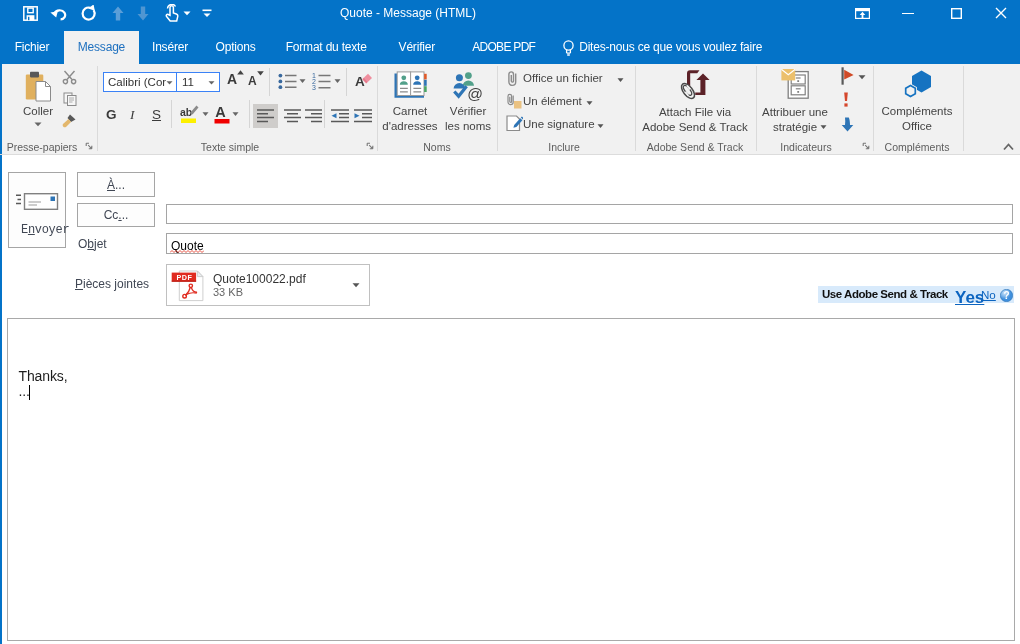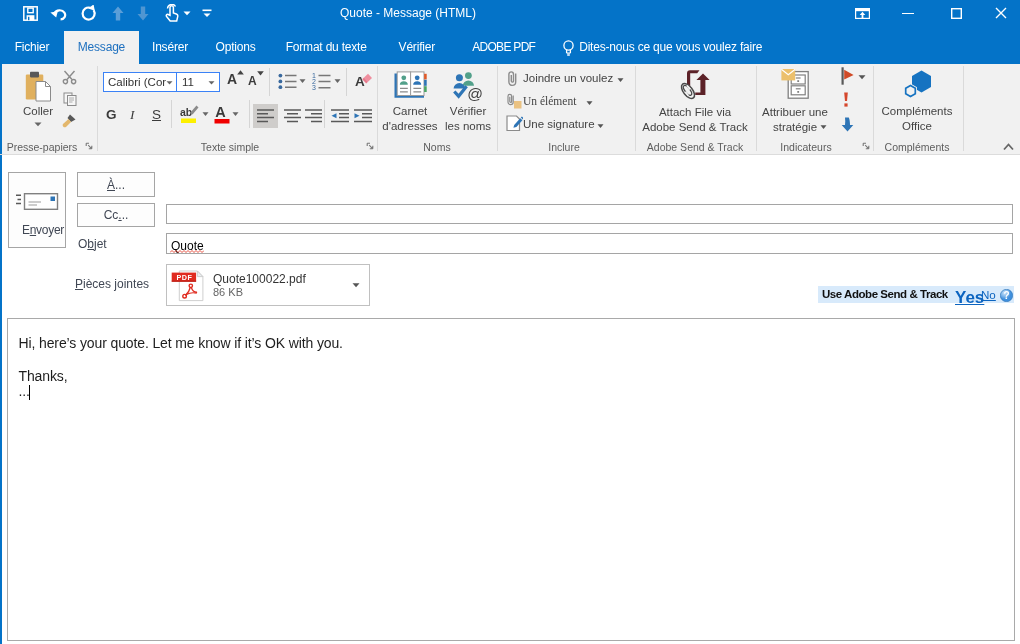--- a/index.html
+++ b/index.html
@@ -266,29 +266,29 @@
     <path d="M2.3 20.5 L6.6 25.2 L14.6 15.2" fill="none" stroke="#2e75b6" stroke-width="3.2"></path>
     <text x="15.2" y="28.2" font-size="15.5" fill="#3f3f3f" font-family="Liberation Sans">@</text>
   </svg>
   <div class="btxt abs" style="left:438px; top:105px; width:60px;">Vérifier</div>
   <div class="btxt abs" style="left:438px; top:119.5px; width:60px;">les noms</div>
   <div class="glabel" style="left:407px; top:141px; width:60px;">Noms</div>
 
   <svg class="abs" style="left:507px; top:70px;" width="11" height="17" viewBox="0 0 11 17">
     <path d="M8.7 3.5 V12 a3.4 3.4 0 0 1 -6.8 0 V4.2 a2.3 2.3 0 0 1 4.6 0 V11 a1.1 1.1 0 0 1 -2.2 0 V5" fill="none" stroke="#8b8b8b" stroke-width="1.4"></path>
   </svg>
-  <div class="btxt abs" style="left:523px; top:72px; text-align:left;">Joindre un voulez</div>
+  <div class="btxt abs" style="left:523px; top:72px; text-align:left;">Office un fichier</div>
   <svg class="abs" style="left:617px; top:78px;" width="7" height="5" viewBox="0 0 7 5">
       <path d="M0.5 0.3 L3.5 4 L6.5 0.3 Z" fill="#555"></path>
     </svg>
   <svg class="abs" style="left:506px; top:93px;" width="16" height="16" viewBox="0 0 16 16">
     <rect x="8" y="8" width="7.5" height="7.5" fill="#eac282"></rect>
     <path d="M7.2 2.6 V9 a2.6 2.6 0 0 1 -5.2 0 V3.2 a1.8 1.8 0 0 1 3.6 0 V8.4 a0.9 0.9 0 0 1 -1.8 0 V3.8" fill="none" stroke="#8b8b8b" stroke-width="1.2"></path>
   </svg>
-  <div class="btxt abs" style="left:523px; top:95px; text-align:left;font-family:Liberation Serif, serif;">Un élément</div>
+  <div class="btxt abs" style="left:523px; top:95px; text-align:left;">Un élément</div>
   <svg class="abs" style="left:586px; top:101px;" width="7" height="5" viewBox="0 0 7 5">
       <path d="M0.5 0.3 L3.5 4 L6.5 0.3 Z" fill="#555"></path>
     </svg>
   <svg class="abs" style="left:506px; top:115px;" width="17" height="17" viewBox="0 0 17 17">
     <path d="M1 1 H10.5 L13.5 4 V15.5 H1 Z" fill="#fff" stroke="#8b8b8b" stroke-width="1.2"></path>
     <path d="M8.2 10 L14.2 3.2 L16.4 5.2 L10.4 12 L7.4 12.8 Z" fill="#2e75b6"></path>
     <path d="M14.8 2.6 L15.9 1.4 L18 3.3 L16.9 4.5 Z" fill="#2e75b6"></path>
   </svg>
   <div class="btxt abs" style="left:523px; top:118px; text-align:left;">Une signature</div>
   <svg class="abs" style="left:597px; top:124px;" width="7" height="5" viewBox="0 0 7 5">
@@ -360,21 +360,21 @@
     <path d="M1 7.5 L5.5 2.5 L10 7.5" fill="none" stroke="#666" stroke-width="1.8"></path>
   </svg>
 
   <div class="hbtn" id="envoyer" style="left:8px; top:172px; width:58px; height:76px;">
     <svg style="position:absolute; left:6px; top:20px;" width="44" height="17" viewBox="0 0 44 17">
       <path d="M1 2.2 H6 M2.5 6.4 H6 M1 10.6 H6" stroke="#595959" stroke-width="1.5"></path>
       <rect x="9.5" y="0.7" width="33" height="15.6" fill="#fff" stroke="#808080" stroke-width="1.4"></rect>
       <rect x="35.5" y="3.5" width="4.5" height="4.5" fill="#2e75b6"></rect>
       <path d="M13.5 9 H26 M13.5 12 H22" stroke="#9b9b9b" stroke-width="1.2"></path>
     </svg>
-    <div style="position:absolute; left:12px; right:0; bottom:10px; letter-spacing:-0.3px;">E<u>n</u>voyer</div>
+    <div style="position:absolute; left:12px; right:0; bottom:10px; letter-spacing:-0.3px;font-family:Liberation Mono, monospace;">E<u>n</u>voyer</div>
   </div>
   <div class="hbtn" style="left:77px; top:172px; width:78px; height:25px; line-height:24px;"><u>À</u>...</div>
   <div class="hbtn" style="left:77px; top:203px; width:78px; height:24px; line-height:23px;">Cc<u>.</u>..</div>
   <div class="hlabel" style="left:78px; top:237px;">O<u>b</u>jet</div>
   <div class="hlabel" style="left:75px; top:277px;"><u>P</u>ièces jointes</div>
 
   <div class="hfield" style="top:204px; height:20px;"></div>
   <div class="hfield" style="top:233px; height:21px;">
     <span style="position:absolute; left:4px; top:5px; font-size:12px; color:#000;">Quote</span>
     <svg style="position:absolute; left:3px; top:16px;" width="34" height="3" viewBox="0 0 34 3">
@@ -391,21 +391,21 @@
       <text x="5.4" y="9.8" font-size="7.2" font-weight="bold" fill="#fff" font-family="Liberation Sans" letter-spacing="0.6">PDF</text>
       <g stroke="#e02b20" fill="none" stroke-width="1.4">
         <circle cx="19.8" cy="15.8" r="1.7"></circle>
         <path d="M19.3 17.4 C18.6 20.5 16.8 23.3 14.4 25.5"></path>
         <circle cx="13.6" cy="26.2" r="1.8"></circle>
         <path d="M20.3 17.4 C21.4 20.8 23.6 22.5 26.1 22.2"></path>
         <path d="M15.5 24.4 C18.5 22.8 22.5 22.4 25.8 23.2" stroke-width="1.2"></path>
       </g>
     </svg>
     <div style="position:absolute; left:46px; top:7px; font-size:12px; color:#333;">Quote100022.pdf</div>
-    <div style="position:absolute; left:46px; top:21px; font-size:11px; color:#666;">86 KB</div>
+    <div style="position:absolute; left:46px; top:21px; font-size:11px; color:#666;">33 KB</div>
     <svg style="position:absolute; right:9px; top:18px;" width="8" height="5" viewBox="0 0 8 5">
         <path d="M0.5 0.3 L4 4.2 L7.5 0.3 Z" fill="#555"></path>
       </svg>
   </div>
 
   <div style="position:absolute; left:818px; top:286px; width:196px; height:17px; background:#d8eafb;">
     <span style="position:absolute; left:4px; top:2px; font-size:11.5px; letter-spacing:-0.45px; color:#111; font-weight:bold;">Use Adobe Send &amp; Track</span>
     <span style="position:absolute; left:137px; top:2px; font-size:17px; color:#0c64c0; font-weight:bold; text-decoration:underline;text-align:center;">Yes</span>
     <span style="position:absolute; left:163px; top:2px; font-size:11.6px; color:#0c64c0; font-weight:normal; text-decoration:underline;">No</span>
     <svg style="position:absolute; left:182px; top:2.5px;" width="13" height="13" viewBox="0 0 13 13">
@@ -414,18 +414,17 @@
             <stop offset="0%" stop-color="#cfe6fa"></stop>
             <stop offset="100%" stop-color="#3f8fdd"></stop>
           </radialGradient>
         </defs>
       <circle cx="6.5" cy="6.5" r="6.2" fill="url(#helpg)" stroke="#2f74b5" stroke-width="0.6"></circle>
       <text x="3.6" y="10.2" font-size="10" font-weight="bold" fill="#fff" font-family="Liberation Sans">?</text>
     </svg>
   </div>
 
   <div id="bodybox">
-    <div style="position:absolute; left:10.5px; top:16px; font-size:14px; letter-spacing:-0.12px; color:#1e1e1e;">Hi, here’s your quote. Let me know if it’s OK with you.</div>
     <div style="position:absolute; left:10.5px; top:49px; font-size:14px; letter-spacing:-0.12px; color:#1e1e1e;">Thanks,</div>
     <div style="position:absolute; left:10.5px; top:64px; font-size:14px; letter-spacing:-0.12px; color:#1e1e1e;">...</div>
     <div style="position:absolute; left:21px; top:66px; width:1px; height:15px; background:#000;"></div>
   </div>
 </div>
 
 </body></html>

